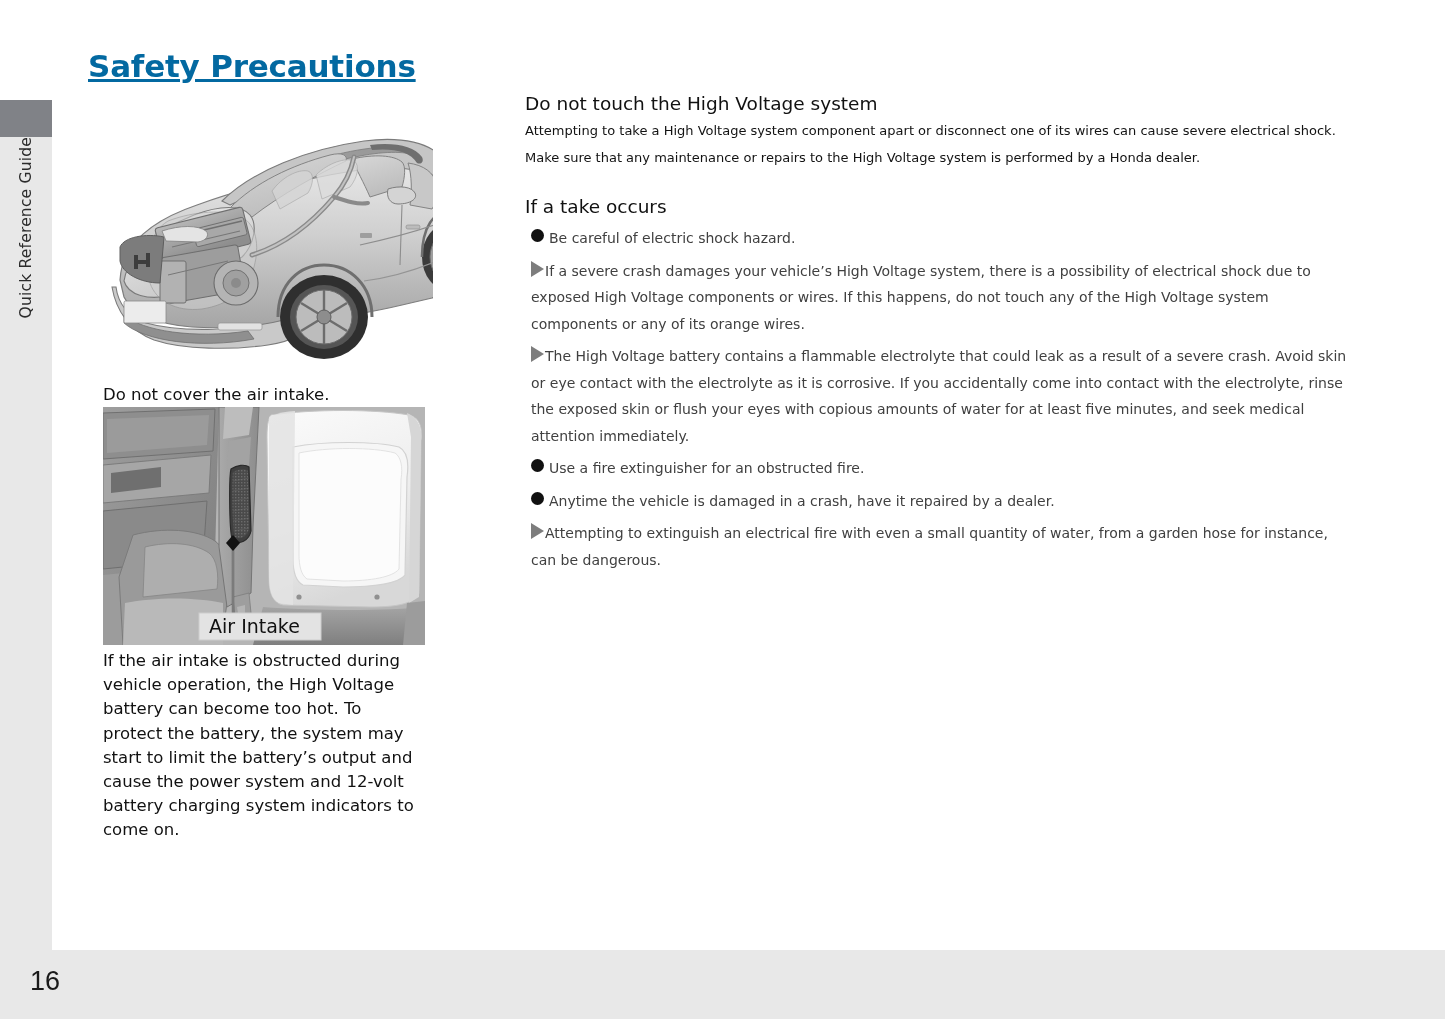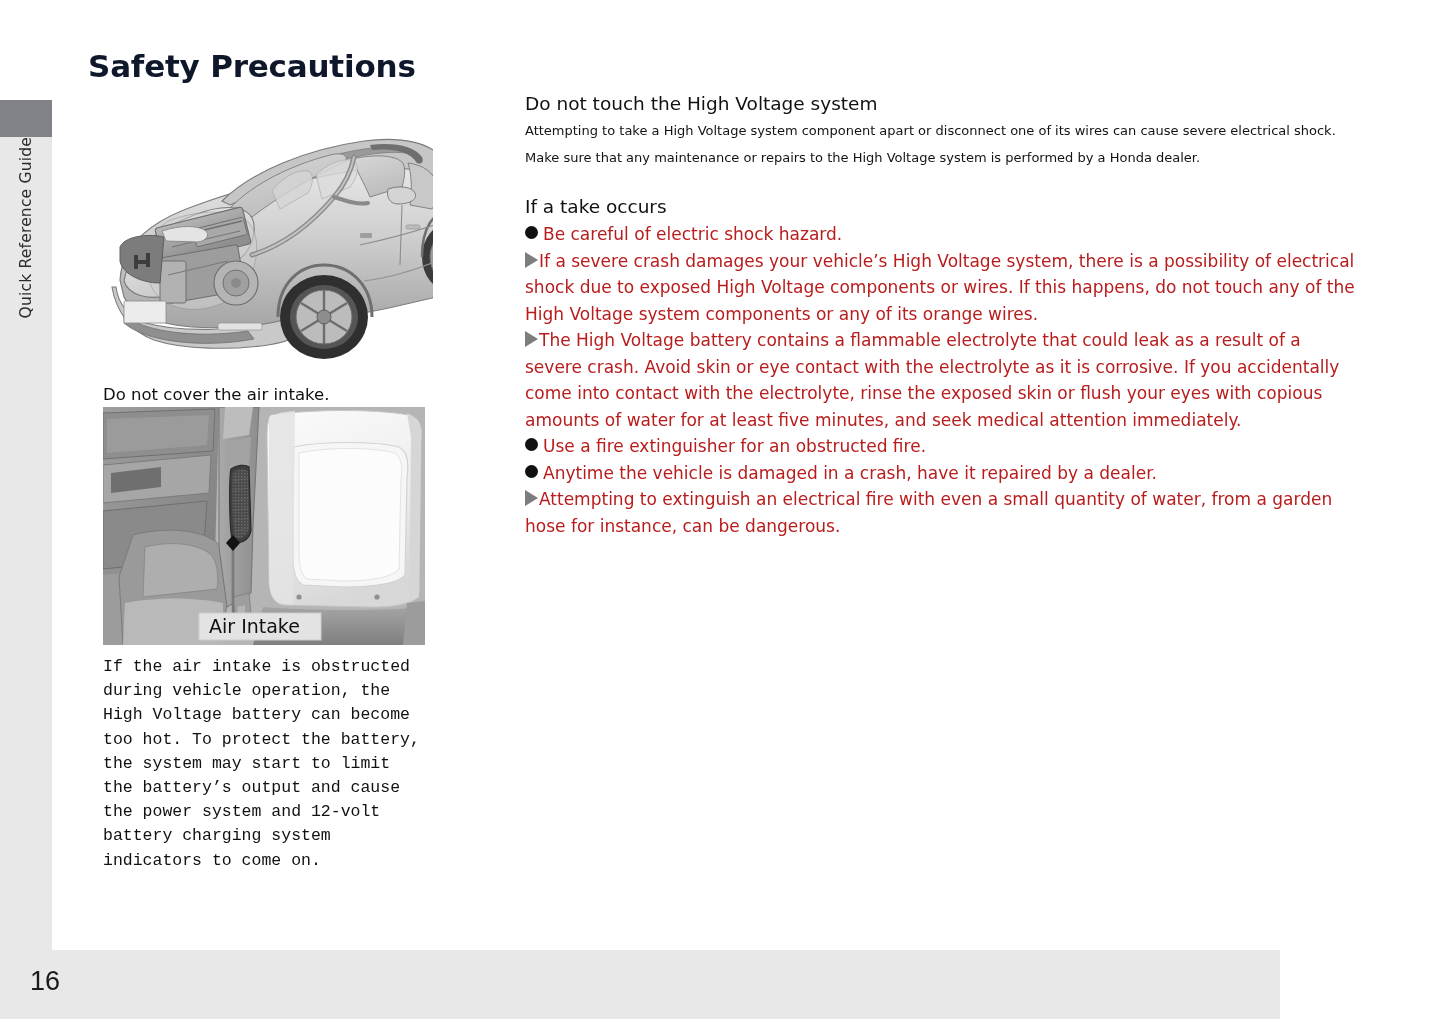--- a/index.html
+++ b/index.html
@@ -58,43 +58,44 @@
     writing-mode: vertical-rl;
     transform: rotate(180deg);
     padding-top: 6px;
   }
 
   
   #footer-bar {
     position: absolute;
     left: 0;
     bottom: 0;
-    width: 1280px;
+    width: 1445px;
     height: 69px;
     background: #e8e8e8;
   }
   #page-number {
     position: absolute;
     left: 30px;
     top: 16px;
     font-size: 27px;
     color: #1a1a1a;
     font-family: "Liberation Sans", sans-serif;
   }
 
   
   #page-title {
     position: absolute;
     left: 88px;
     top: 48px;
     font-size: 31px;
     font-weight: bold;
-    color: #0f172a;
+    color: #0369a1;
     letter-spacing: -0.2px;
     font-family: "DejaVu Sans", sans-serif;
+    text-decoration: underline;
   }
 
   
   #left-column {
     position: absolute;
     left: 103px;
     top: 105px;
     width: 330px;
   }
 
@@ -117,24 +118,23 @@
     font-size: 16.5px;
     color: #111111;
     line-height: 24px;
     font-family: "DejaVu Sans", sans-serif;
   }
   #caption-cover {
     margin-top: 9px;
     margin-bottom: 0;
   }
   #caption-obstructed {
-    margin-top: 6px;
+    margin-top: 0;
     width: 320px;
     line-height: 24.2px;
-    font-family: Liberation Mono, monospace;
   }
 
   
   #right-column {
     position: absolute;
     left: 525px;
     top: 92px;
     width: 838px;
   }
   .sec-heading {
@@ -166,24 +166,24 @@
     display: inline-block;
     width: 0;
     height: 0;
     border-top: 8px solid transparent;
     border-bottom: 8px solid transparent;
     border-left: 13px solid #7d7d7d;
     margin-right: 1px;
     vertical-align: -1px;
   }
   .sub-para {
-    font-size: 17px;
-    color: #b91c1c;
+    font-size: 14px;
+    color: #404040;
     line-height: 26.5px;
-    margin: 0;
+    margin: 6px;
     text-indent: 0;
   }
 </style>
 </head>
 <body>
 
 <div id="side-tab-strip">
   <div id="side-tab-light"></div>
   <div id="side-tab-dark"></div>
   <div id="side-tab-label">

